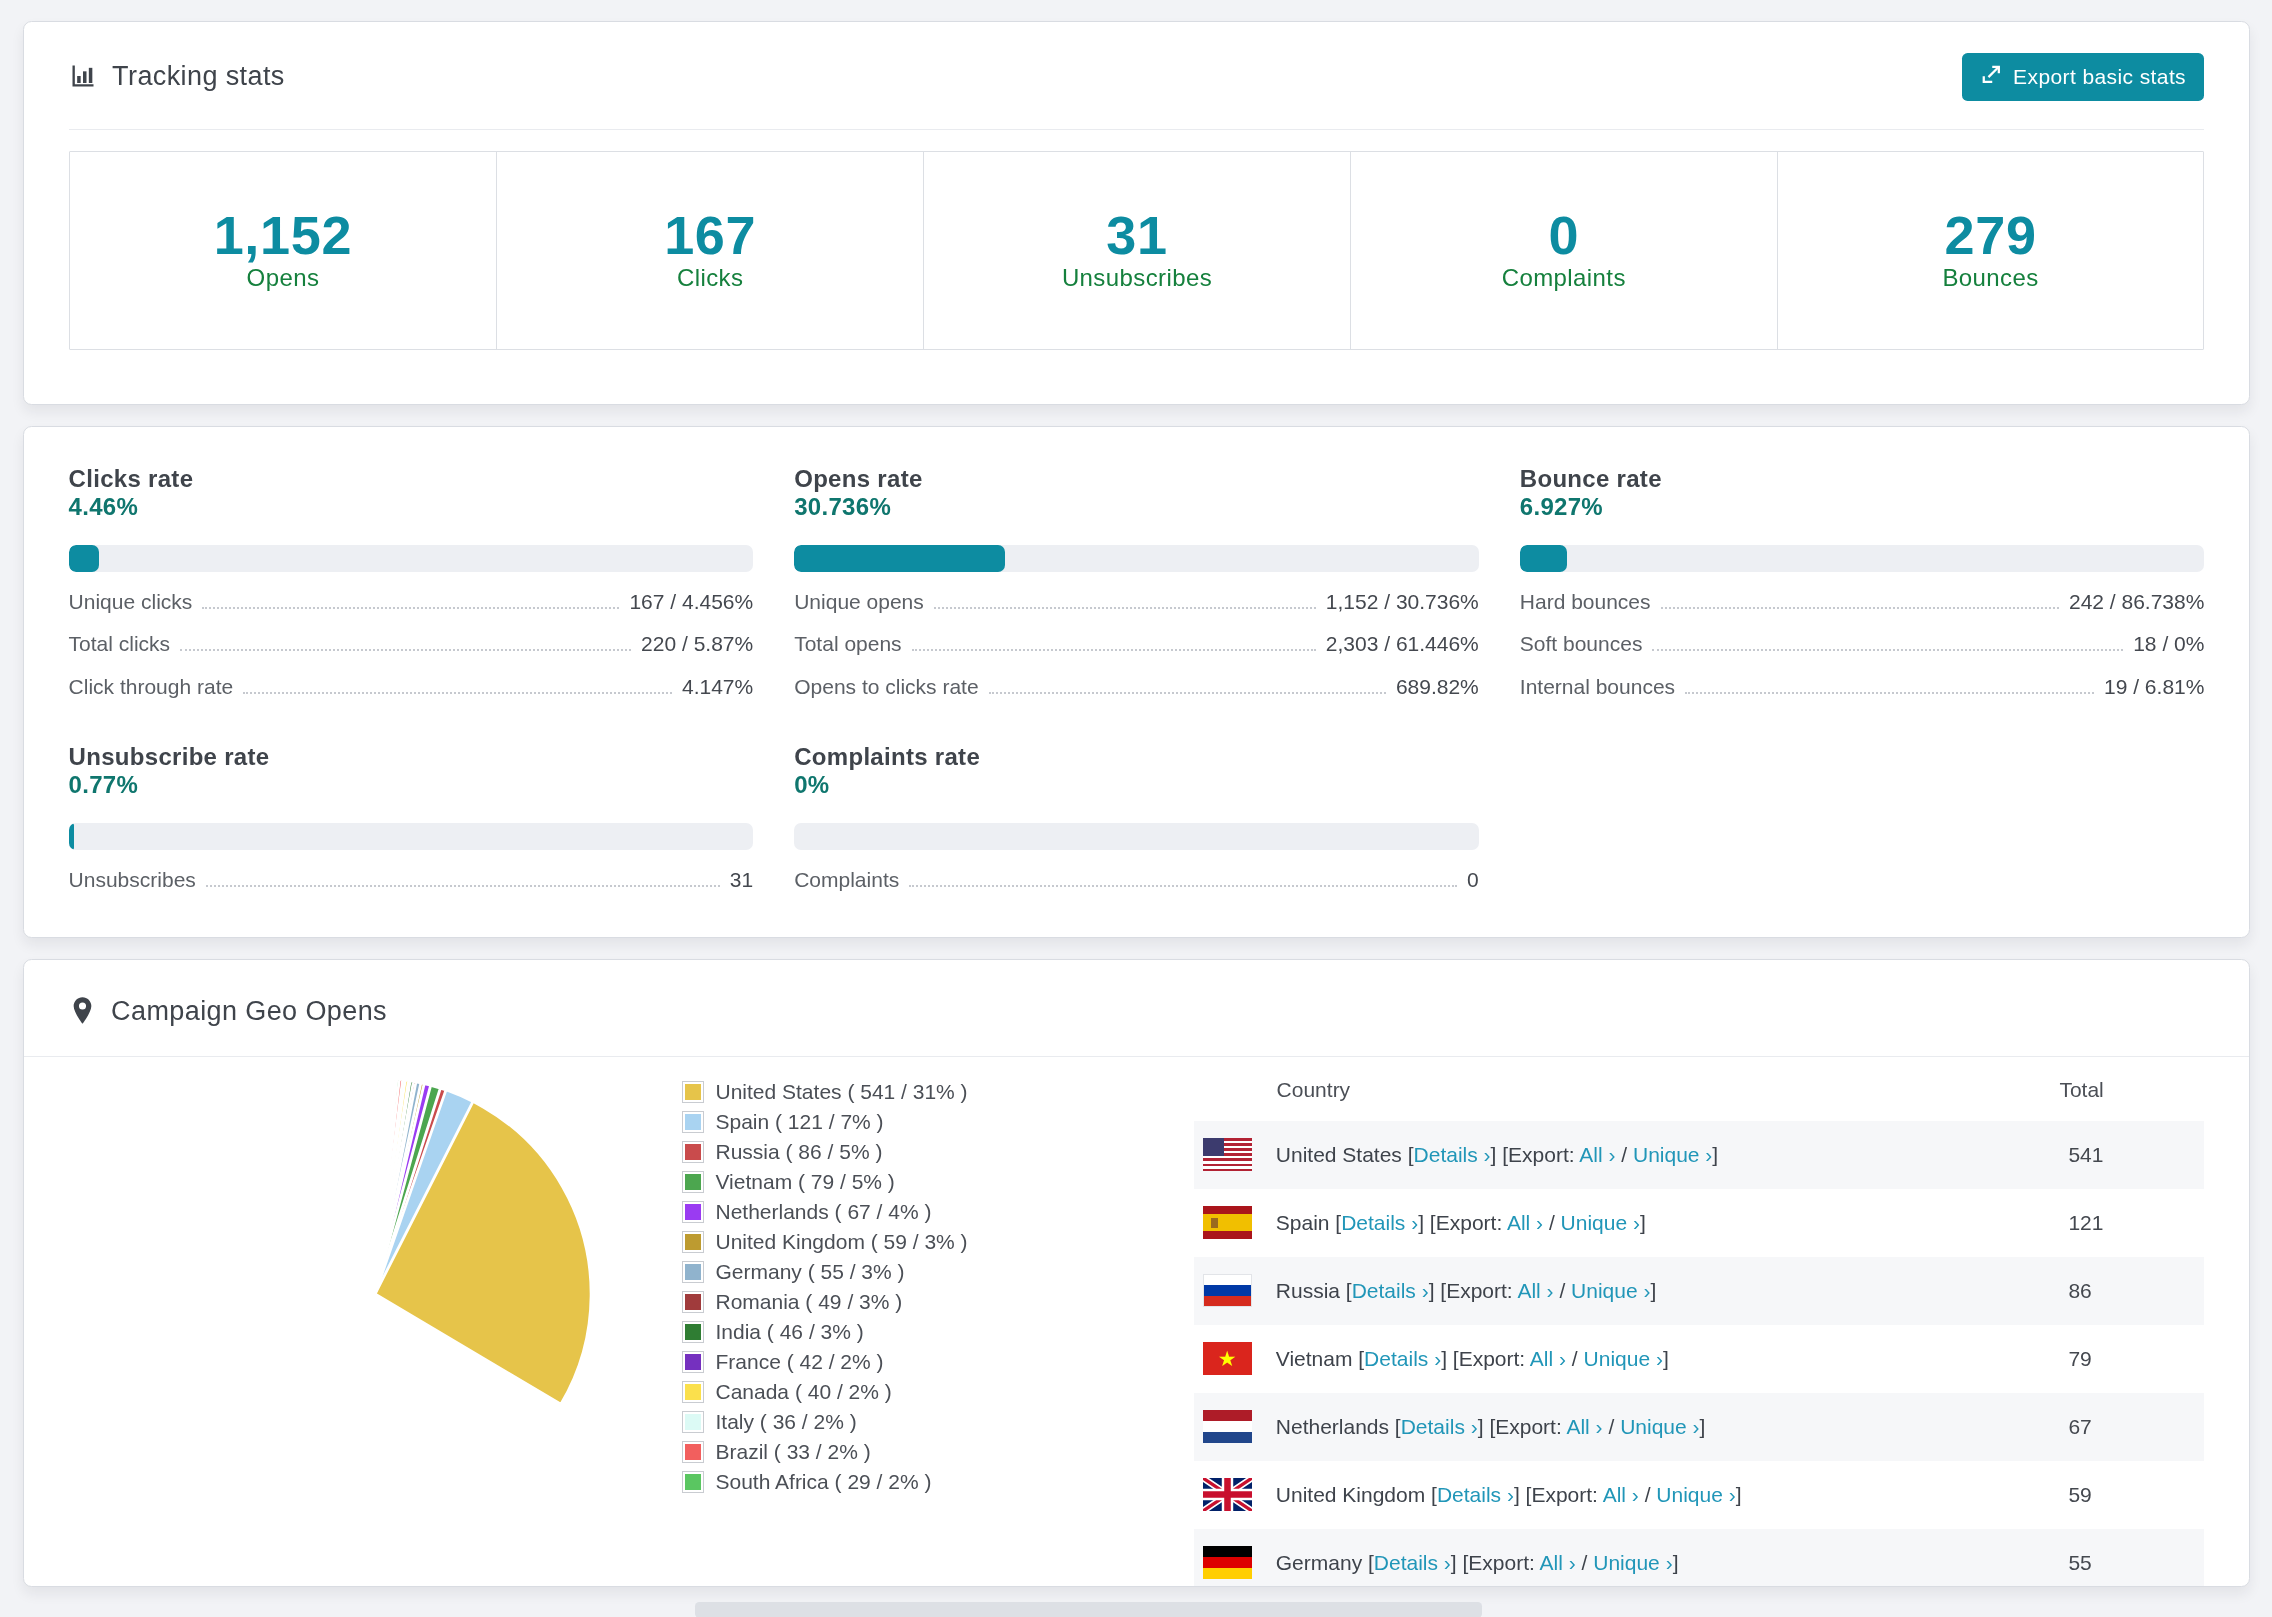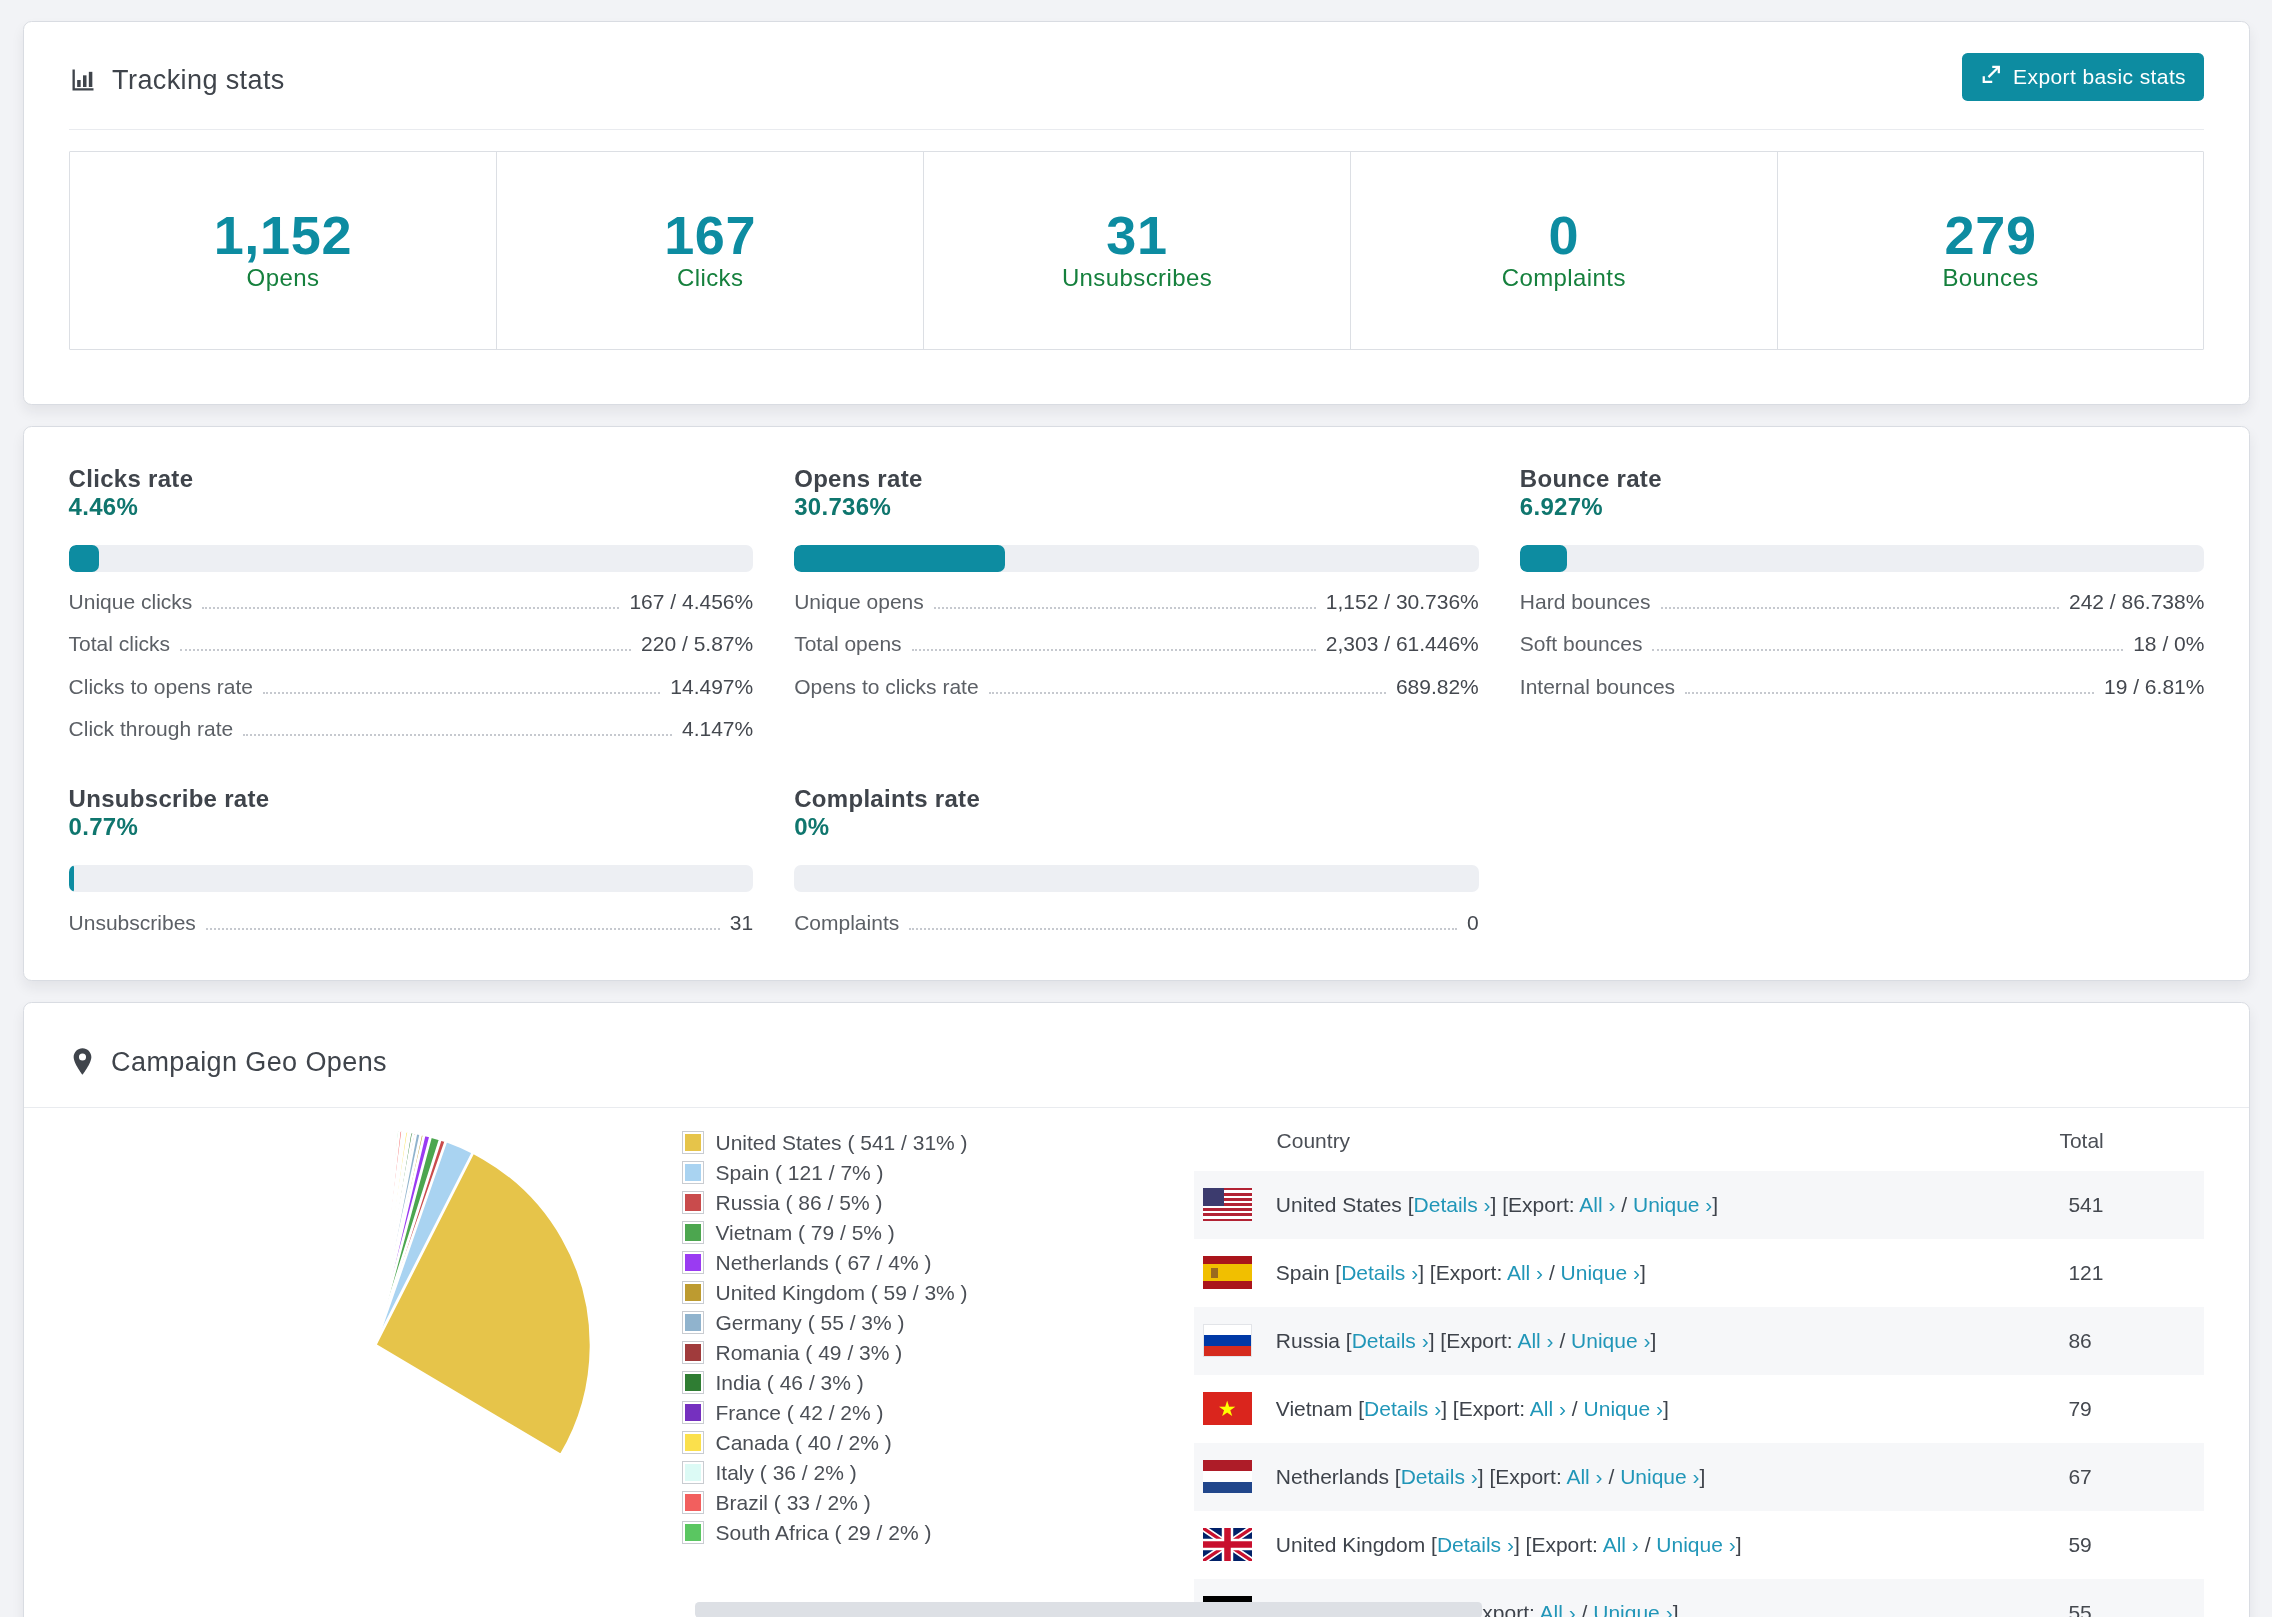--- a/index.html
+++ b/index.html
@@ -2,21 +2,21 @@
 <html style="font-size:11.3px"><head>
 <meta charset="utf-8">
 <style>
   * { margin:0; padding:0; box-sizing:border-box; }
   html,body { width:2273px; height:1618px; overflow:hidden;
     background:#F2F3F6; font-family:"Liberation Sans","DejaVu Sans",sans-serif;
     color:#44484F; }
   .card { background:#fff; border:1.4px solid #D9DCE2; border-radius:8.5px;
     margin:21px 22.6px 0; box-shadow:0 7px 12.7px rgba(25,30,40,.07); }
   .card-header { display:flex; align-items:center; justify-content:space-between; }
-  .head-left { display:flex; align-items:center; gap:15.5px;margin-top:8px; }
+  .head-left { display:flex; align-items:center; gap:15.5px; }
   .head-title { font-size:27px; color:#3F444B; letter-spacing:0.4px; }
   .divider { border-bottom:1.4px solid #E9EBEF; }
 
   
   #card-stats { padding:31px 45px 54px; }
   #card-stats .divider { margin-top:28px; }
   .export-btn { display:flex; align-items:center; gap:10px; background:#0D8CA1;
     color:#fff; border:none; border-radius:5.6px; padding:10px 18.4px;
     font-size:21px; font-family:inherit; cursor:pointer; letter-spacing:0.4px; }
   .stats-grid { margin-top:21px; display:grid; grid-template-columns:repeat(5,1fr);
@@ -143,25 +143,20 @@
      <div class="rate-rows">
           <div class="rate-row">
        <span class="rl">Unique clicks</span>
        <span class="leader"></span>
        <span class="rv">167 / 4.456%</span>
      </div>
           <div class="rate-row">
        <span class="rl">Total clicks</span>
        <span class="leader"></span>
        <span class="rv">220 / 5.87%</span>
-     </div>
-          <div class="rate-row">
-       <span class="rl">Clicks to opens rate</span>
-       <span class="leader"></span>
-       <span class="rv">14.497%</span>
      </div>
           <div class="rate-row">
        <span class="rl">Click through rate</span>
        <span class="leader"></span>
        <span class="rv">4.147%</span>
      </div>
         </div>
       </div>
       <div class="rate-col">
         <div class="rate-head">

